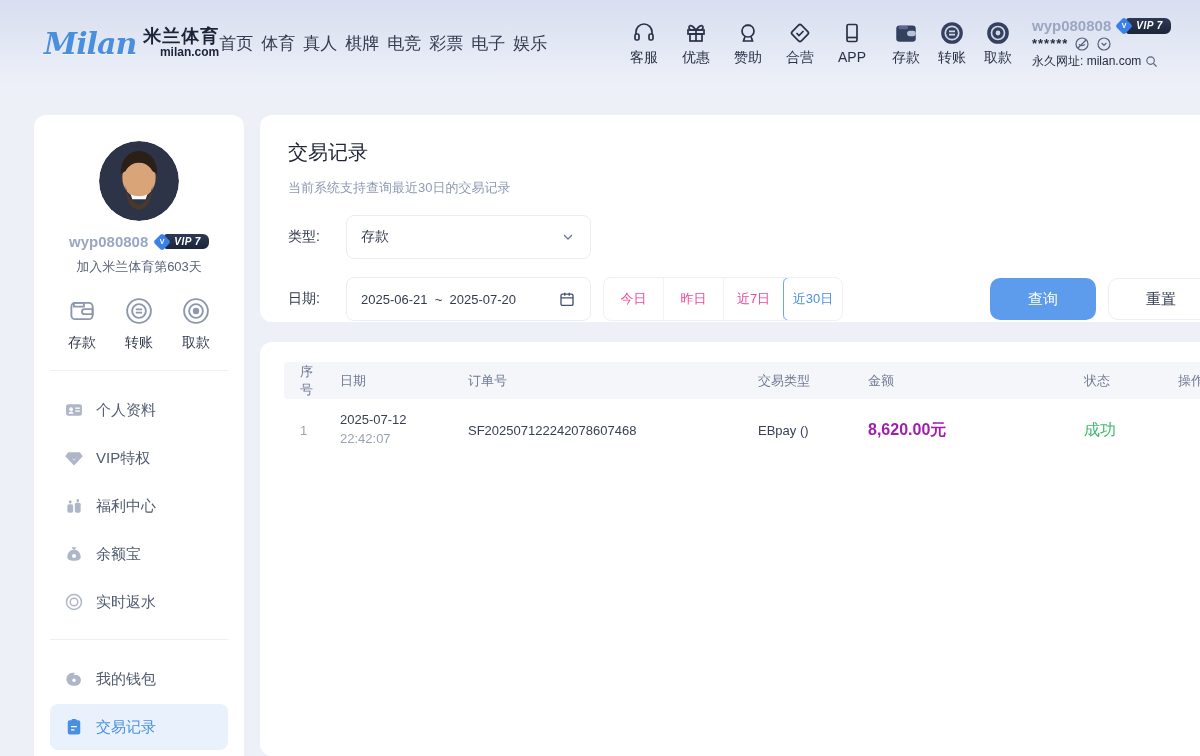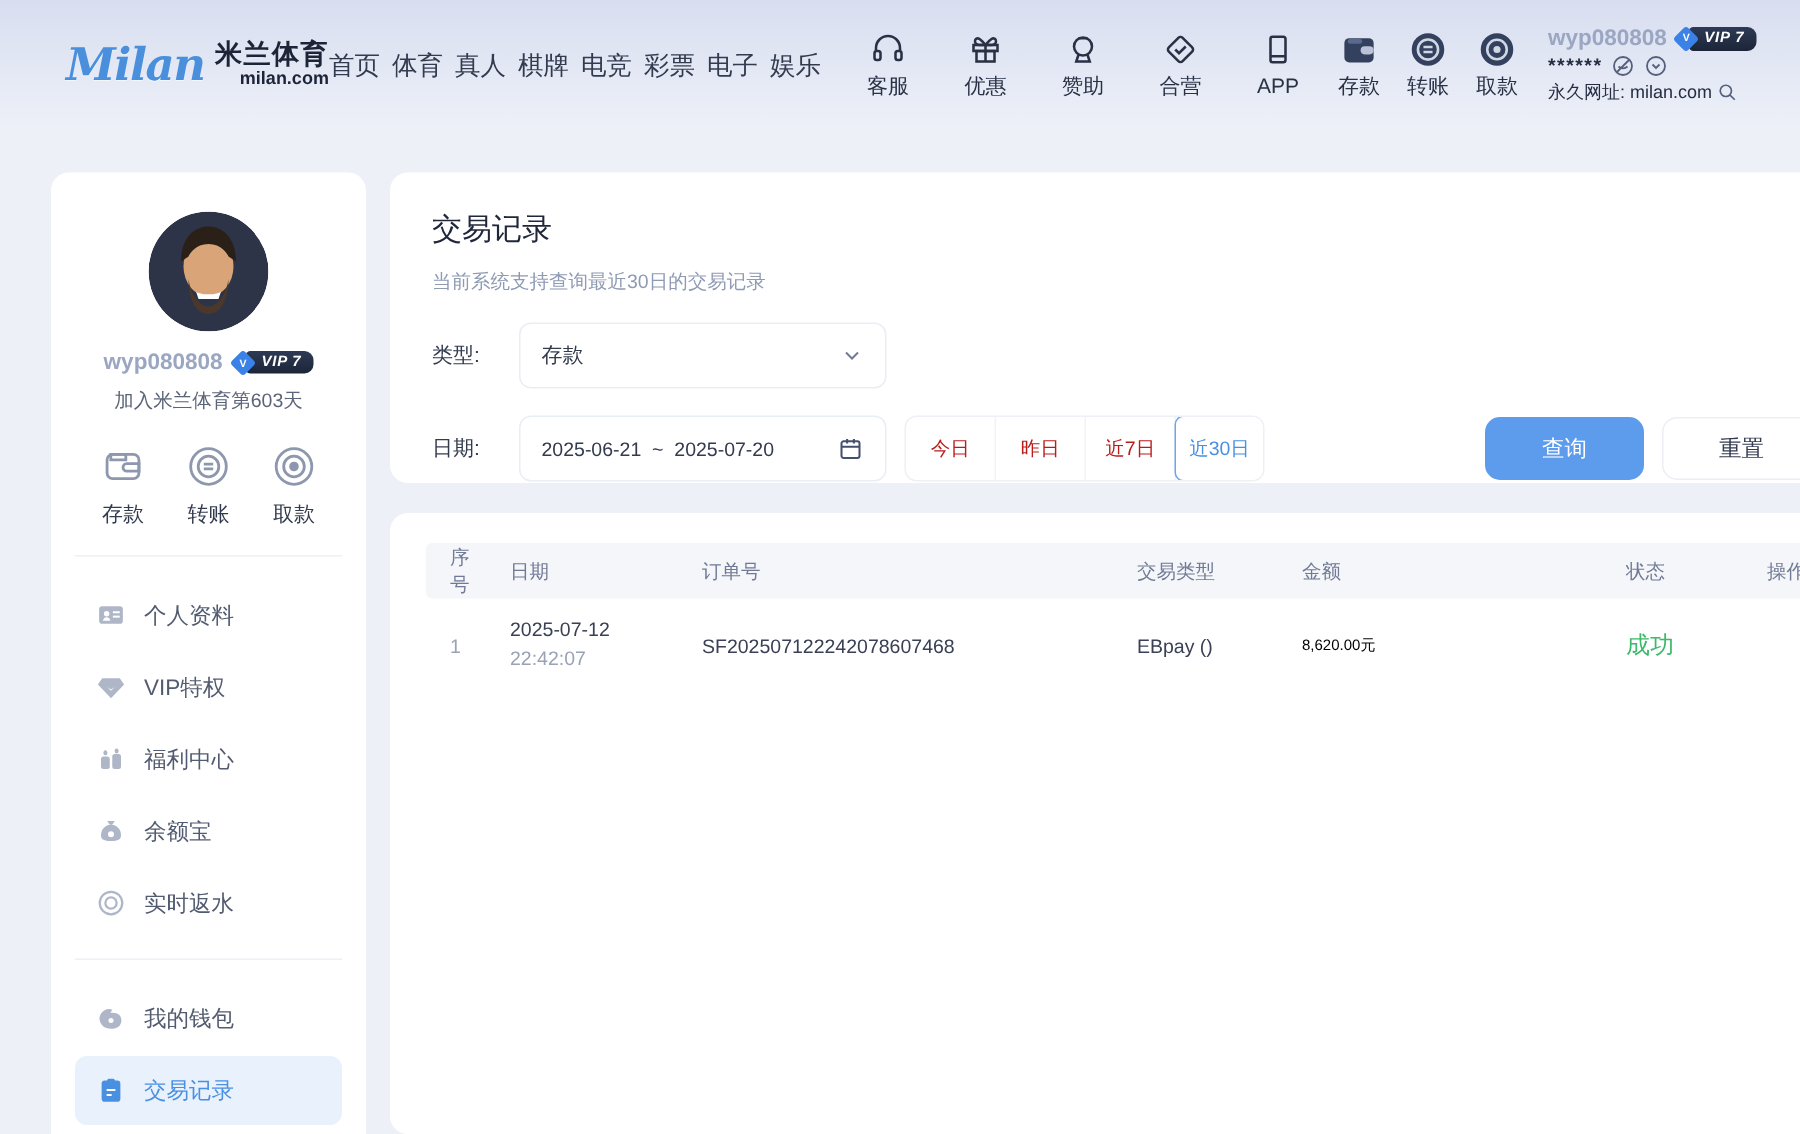--- a/index.html
+++ b/index.html
@@ -23,21 +23,21 @@
     font-size:30px; color:#4a8fdc;
     letter-spacing:-1px; margin-right:7px;
     text-shadow:0 1px 0 rgba(255,255,255,.6);
   }
   .logo-txt { display:flex; flex-direction:column; line-height:1.05;text-align:right; }
   .logo-cn { font-size:18px; font-weight:bold; color:#1d2438; letter-spacing:1px; }
   .logo-domain { font-size:12px; font-weight:bold; color:#1d2438; }
   .nav { display:flex; gap:8px; }
   .nav-item { font-size:17px; color:#333b4f; cursor:pointer; white-space:nowrap; }
   .header-right { margin-left:auto; display:flex; align-items:center; }
-  .hicon-group { display:flex; gap:25px; }
+  .hicon-group { display:flex; gap:12px; }
   .hicon-item { display:flex; flex-direction:column; align-items:center; width:40px; cursor:pointer; }
   .hicon-item .ic { width:26px; height:26px; display:flex; align-items:center; justify-content:center; color:#2a3145; }
   .hicon-item .lb { font-size:14px; color:#2a3145; margin-top:3px; white-space:nowrap; }
   .wallet-group { display:flex; gap:6px; margin-left:14px; }
   .wallet-group .ic { color:#33405e; }
   .user-block { margin-left:14px; width:150px; line-height:1.25; }
   .user-line1 { display:flex; align-items:center; gap:5px; }
   .user-name { font-size:15px; color:#9aa6c2; font-weight:bold; }
   .vip-badge { display:inline-flex; align-items:center; position:relative; }
   .vip-gem {
@@ -100,21 +100,21 @@
     border:none; outline:none; flex:1; font-size:13px; color:#333b4f;
     font-family:inherit; background:transparent; width:100%;
   }
   .date-box .cal { width:18px; height:18px; color:#44506e; flex:none; }
   .range-group {
     display:flex; margin-left:12px; border:1px solid #eef0f5; border-radius:8px;
     height:44px; overflow:hidden; background:#fff;
   }
   .range-item {
     width:60px; display:flex; align-items:center; justify-content:center;
-    font-size:13px; color:#b91c1c; cursor:pointer; border-right:1px solid #f1f3f7;
+    font-size:13px; color:#ec4899; cursor:pointer; border-right:1px solid #f1f3f7;
     position:relative;
   }
   .range-item:last-child { border-right:none; }
   .range-item.active {
     color:#4a90e2; border:1px solid #6ea6ec; border-radius:6px; margin:-1px;
     z-index:2; background:#fff;
   }
   .filter-actions { margin-left:auto; display:flex; gap:12px; }
   .btn { height:42px; width:106px; border-radius:10px; font-size:15px; display:flex; align-items:center; justify-content:center; cursor:pointer; }
   .btn-primary { background:#5d9cec; color:#fff; }
@@ -131,21 +131,21 @@
   .c-order { width:290px; }
   .c-type { width:110px; }
   .c-amount { width:200px; }
   .c-spacer { flex:1; }
   .c-status { width:84px; }
   .c-action { width:58px; text-align:right; padding-right:14px; }
   .t-row .c-index { color:#9aa3b5; font-size:13px; }
   .t-row .c-date { font-size:13px; color:#3a4154; line-height:1.45; }
   .t-row .c-date .time { color:#9aa3b5; }
   .t-row .c-order, .t-row .c-type { font-size:13px; color:#3a4154; }
-  .t-row .c-amount { font-size:10px; font-weight:normal; color:#000000; }
+  .t-row .c-amount { font-size:16px; font-weight:bold; color:#a21caf; }
   .t-row .c-status { color:#3cb96a; font-size:16px; }
   svg { display:block; }
 </style>
 </head>
 <body>
 
 <div class="header">
   <div class="logo">
     <span class="logo-script">Milan</span>
     <span class="logo-txt">

